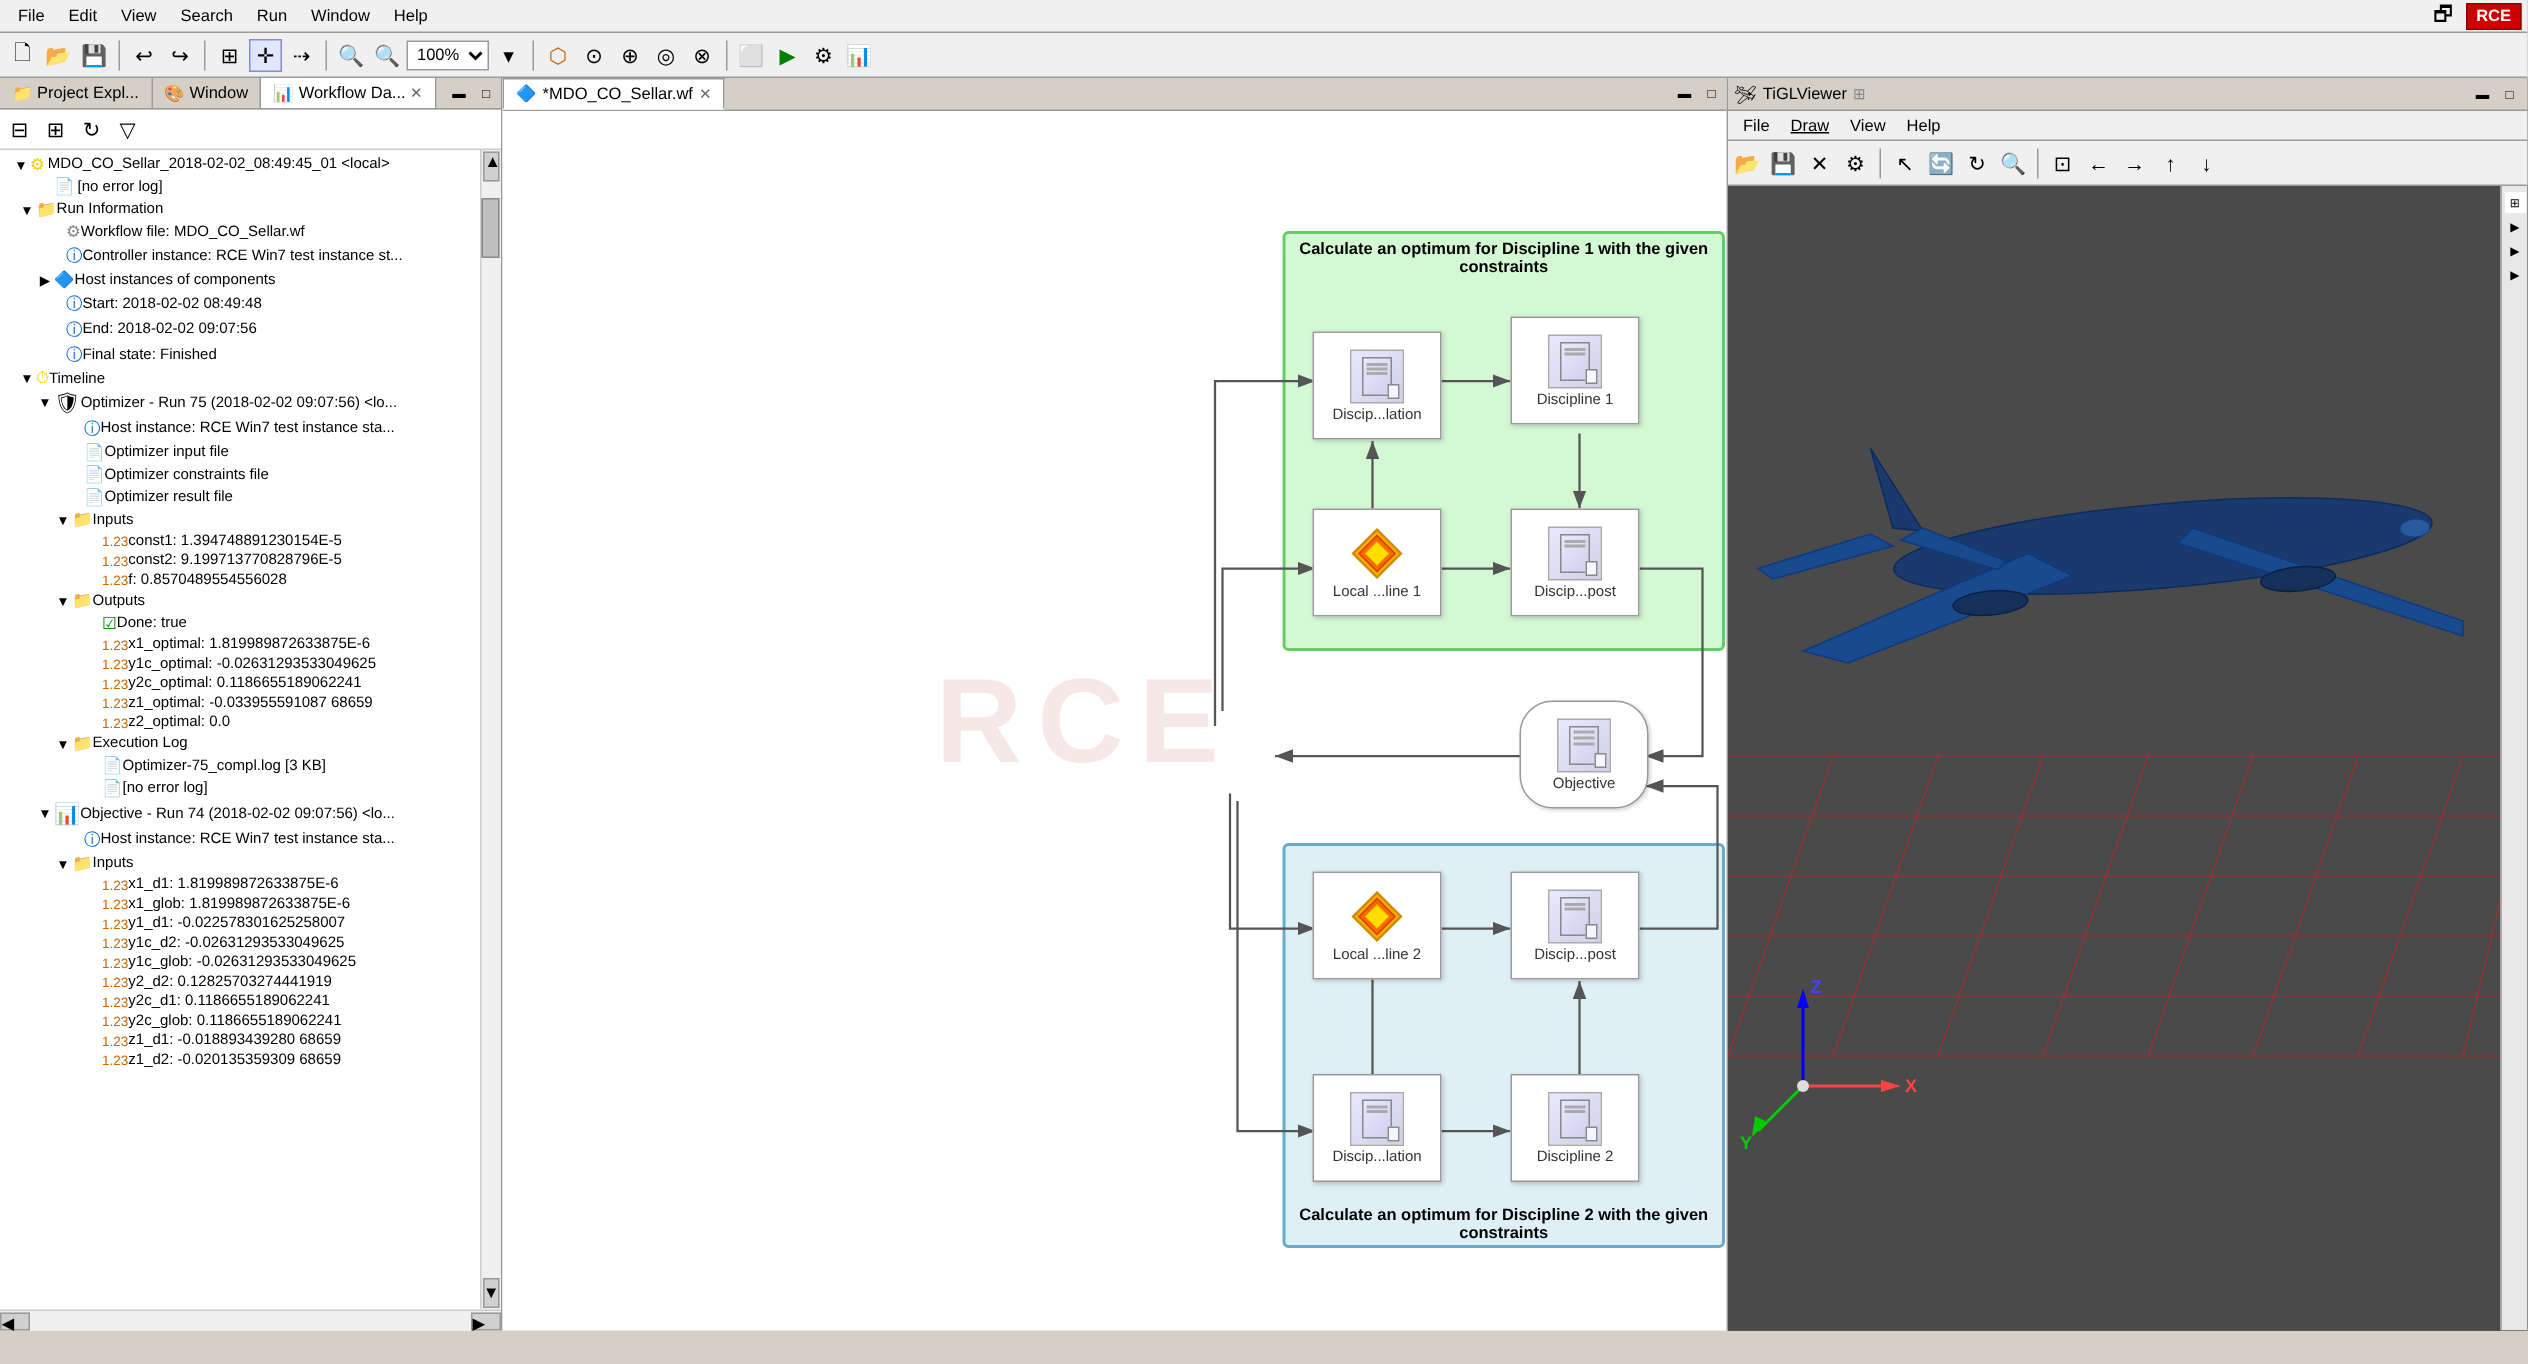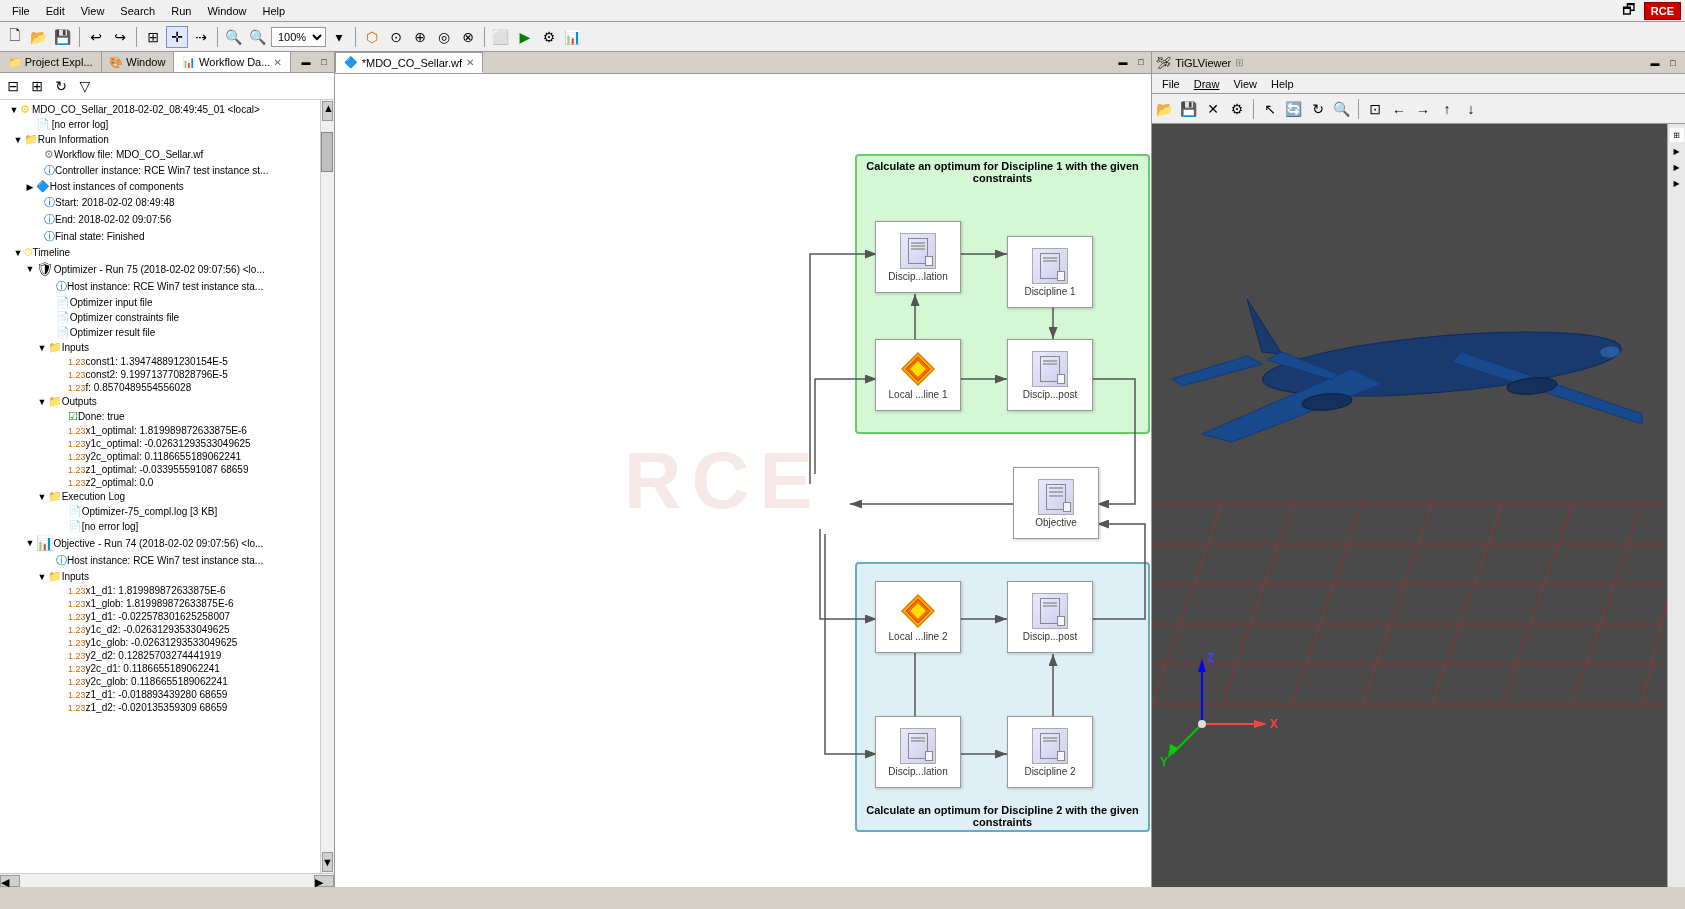--- a/index.html
+++ b/index.html
@@ -522,21 +522,21 @@
           <path d="M 622 545 L 672 545" fill="none" stroke="#555" stroke-width="1.5" marker-end="url(#arrowhead)"></path>
 
           <path d="M 755 545 L 810 545 L 810 450 L 762 450" fill="none" stroke="#555" stroke-width="1.5" marker-end="url(#arrowhead)"></path>
 
           <path d="M 622 680 L 672 680" fill="none" stroke="#555" stroke-width="1.5" marker-end="url(#arrowhead)"></path>
 
           <path d="M 718 645 L 718 580" fill="none" stroke="#555" stroke-width="1.5" marker-end="url(#arrowhead)"></path>
         </svg>
 
 
-        <div class="wf-node" style="left:678px; top:393px; width:86px; height:72px;">
+        <div class="wf-node" style="left:678px; top:393px; width:86px; height:72px;border-radius:22px;">
           <div class="disc-icon">
             <div style="width:20px; height:26px; border:1px solid #888; background:linear-gradient(135deg,#e8e8ff,#d0d0ee); position:relative;">
               <div style="position:absolute; top:2px; left:2px; right:2px; height:2px; background:#aaa;"></div>
               <div style="position:absolute; top:6px; left:2px; right:2px; height:2px; background:#aaa;"></div>
               <div style="position:absolute; top:10px; left:2px; right:2px; height:2px; background:#aaa;"></div>
             </div>
           </div>
           <div class="wf-node-label">Objective</div>
         </div>
 
@@ -544,21 +544,21 @@
           <div class="disc-icon">
             <div style="width:20px; height:26px; border:1px solid #888; background:linear-gradient(135deg,#e8e8ff,#d0d0ee);">
               <div style="height:2px; background:#aaa; margin:3px 2px 1px;"></div>
               <div style="height:2px; background:#aaa; margin:1px 2px;"></div>
               <div style="height:2px; background:#aaa; margin:1px 2px;"></div>
             </div>
           </div>
           <div class="wf-node-label">Discip...lation</div>
         </div>
 
-        <div class="wf-node" style="left:672px; top:162px; width:86px; height:72px;">
+        <div class="wf-node" style="left:672px; top:137px; width:86px; height:72px;">
           <div class="disc-icon">
             <div style="width:20px; height:26px; border:1px solid #888; background:linear-gradient(135deg,#e8e8ff,#d0d0ee);">
               <div style="height:2px; background:#aaa; margin:3px 2px 1px;"></div>
               <div style="height:2px; background:#aaa; margin:1px 2px;"></div>
             </div>
           </div>
           <div class="wf-node-label">Discipline 1</div>
         </div>
 
         <div class="wf-node" style="left:540px; top:265px; width:86px; height:72px;">

